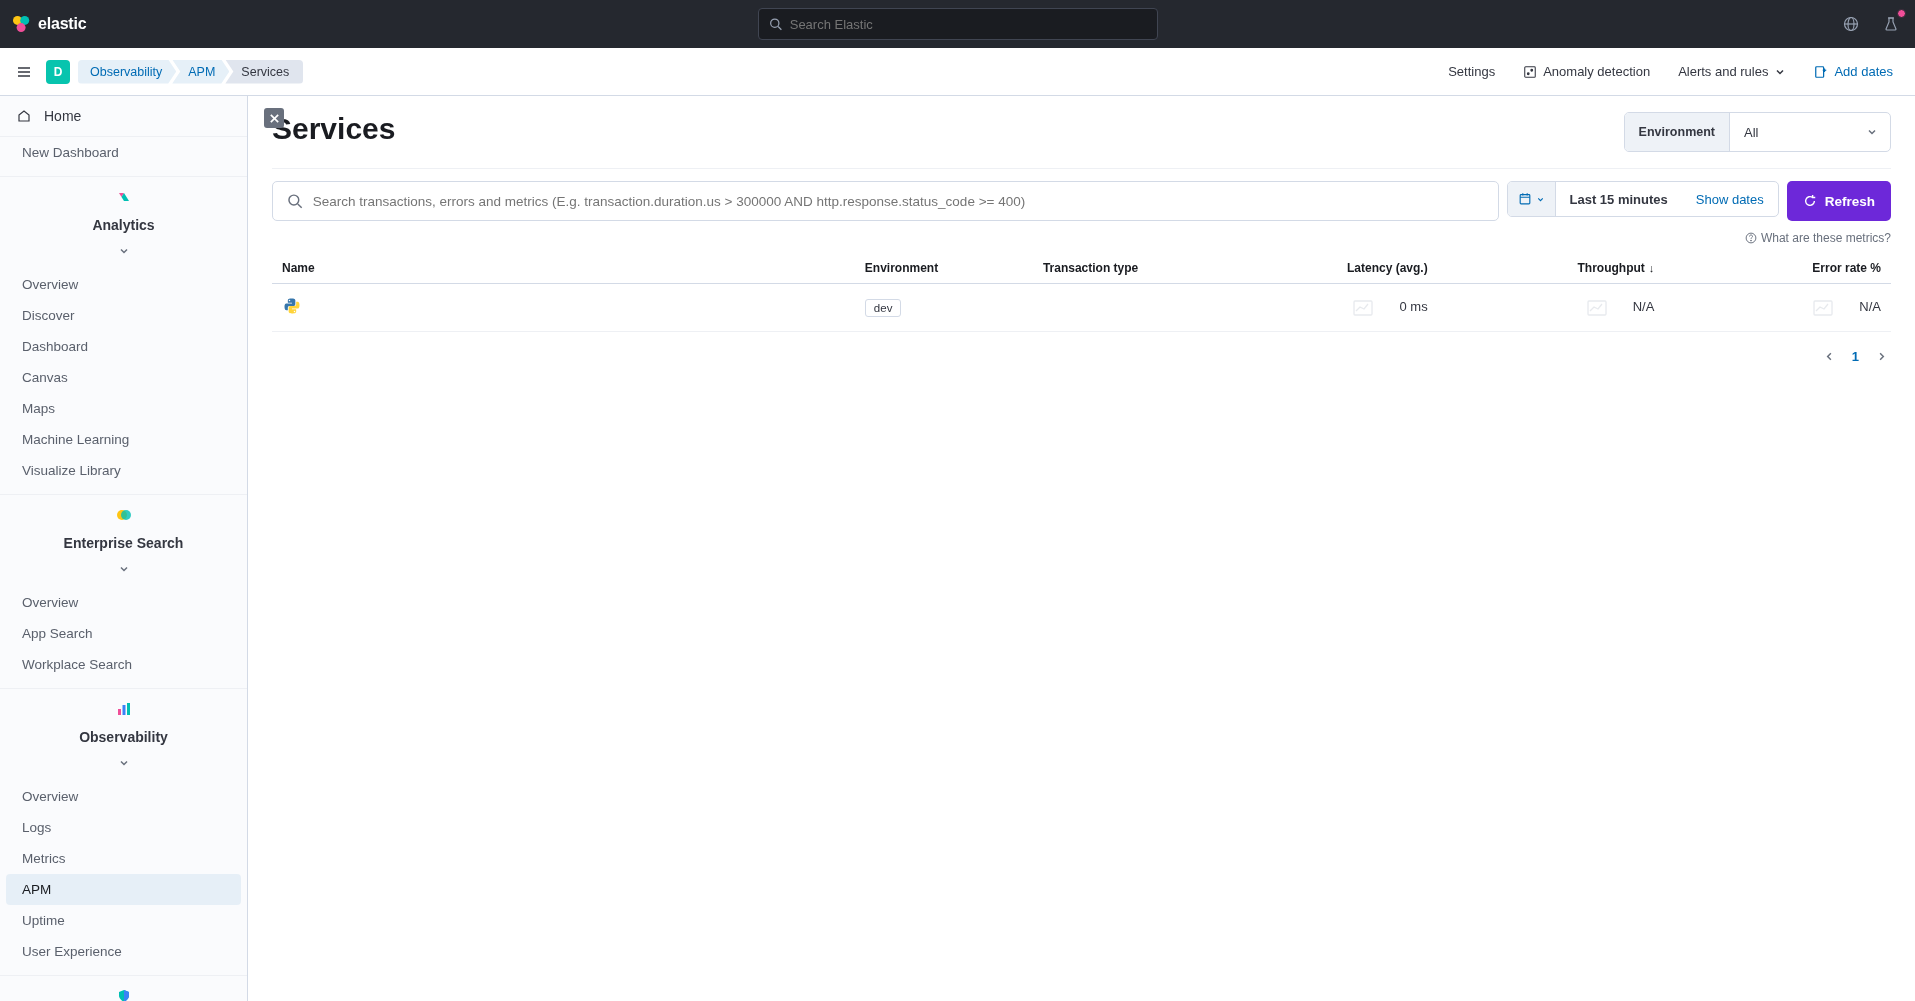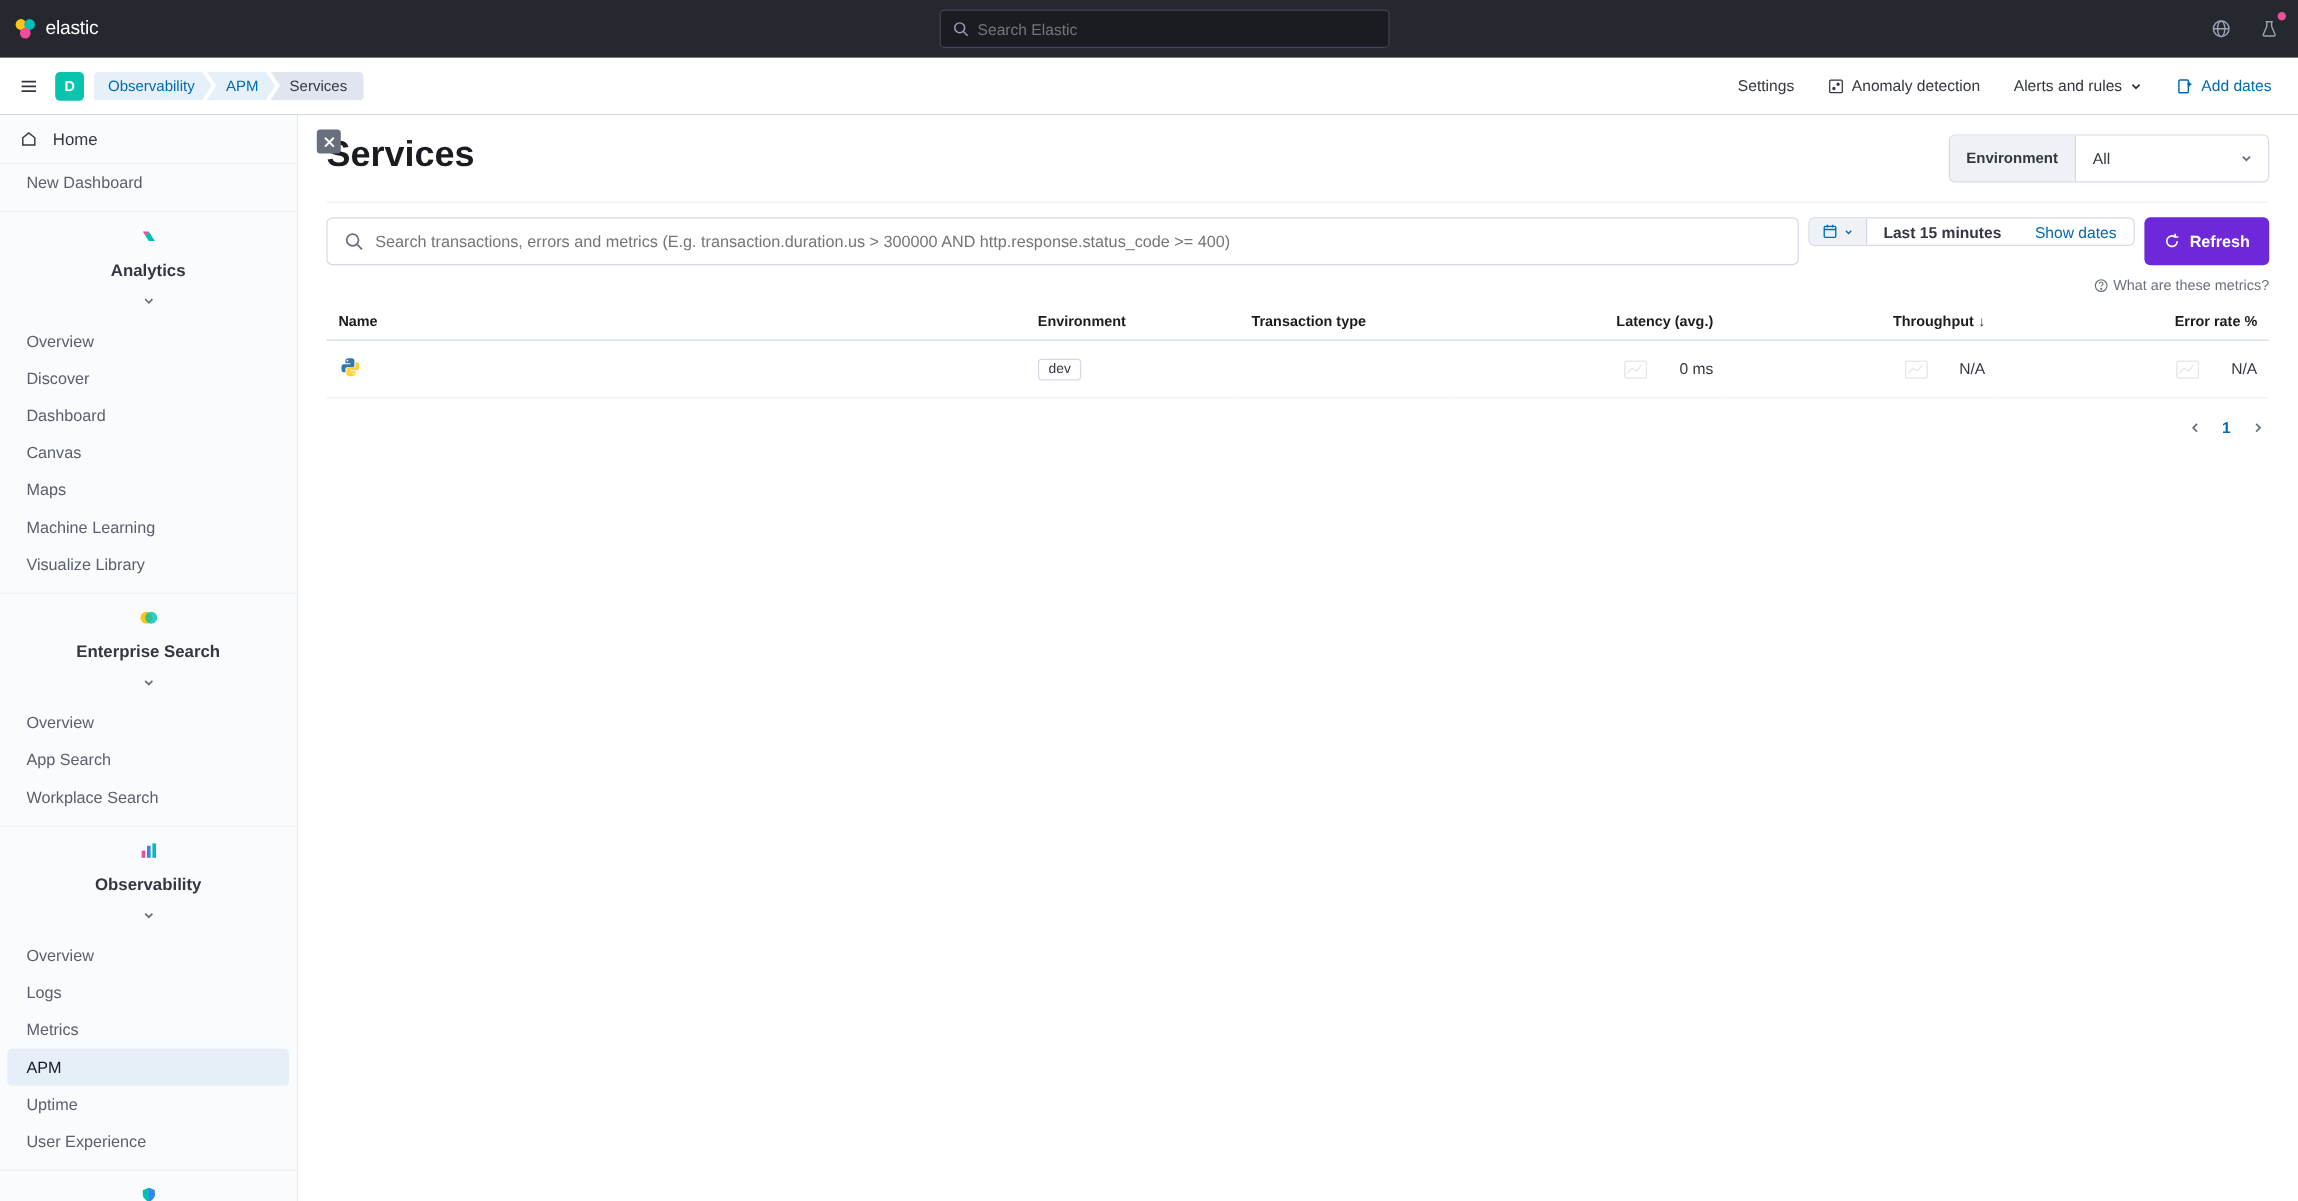--- a/index.html
+++ b/index.html
@@ -2,23 +2,23 @@
 <html><head>
   <meta charset="utf-8">
   <style>
     * { margin: 0; padding: 0; box-sizing: border-box; font-family: -apple-system, BlinkMacSystemFont, "Segoe UI", Helvetica, Arial, sans-serif; }
     body { background: #fff; color: #343741; font-size: 14px; }
     
     
     .top-header { background: #25282f; height: 48px; display: flex; align-items: center; padding: 0 12px; position: relative; }
     .logo-wrap { display: flex; align-items: center; gap: 6px; }
     .logo-cluster { width: 20px; height: 18px; position: relative; }
-    .brand-text { color: #fff; font-weight: 400; font-size: 16px; letter-spacing: -0.2px; }
+    .brand-text { color: #fff; font-weight: 700; font-size: 16px; letter-spacing: -0.2px; }
     .search-global { position: absolute; left: 50%; transform: translateX(-50%); width: 400px; }
-    .search-global-inner { background: #1a1c21; border: 1px solid #404552; border-radius: 4px; height: 32px; display: flex; align-items: center; padding: 0 10px; gap: 8px; margin-left: 25px; }
+    .search-global-inner { background: #1a1c21; border: 1px solid #404552; border-radius: 4px; height: 32px; display: flex; align-items: center; padding: 0 10px; gap: 8px; }
     .search-global-inner input { background: transparent; border: none; outline: none; color: #98a2b3; font-size: 13px; width: 100%; }
     .header-right-icons { margin-left: auto; display: flex; align-items: center; gap: 16px; }
     .header-icon-btn { width: 24px; height: 24px; display: flex; align-items: center; justify-content: center; cursor: pointer; position: relative; }
     .beaker-badge { position: absolute; top: -3px; right: -3px; background: #f04e98; width: 9px; height: 9px; border-radius: 50%; border: 1px solid #25282f; }
     
     
     .secondary-bar { height: 48px; border-bottom: 1px solid #d3dae6; display: flex; align-items: center; padding: 0 12px; background: #fff; }
     .hamburger { width: 24px; height: 24px; display: flex; align-items: center; justify-content: center; cursor: pointer; margin-right: 10px; }
     .space-badge { width: 24px; height: 24px; background: #07c4ae; border-radius: 4px; display: flex; align-items: center; justify-content: center; color: #fff; font-weight: 700; font-size: 12px; margin-right: 8px; cursor: pointer; }
     .breadcrumbs { display: flex; align-items: center; gap: 0; }
@@ -50,21 +50,21 @@
     .page-head { display: flex; align-items: flex-start; justify-content: space-between; margin-bottom: 12px; padding-bottom: 16px; border-bottom: 1px solid #eef0f4; }
     .page-title { font-size: 30px; font-weight: 700; color: #1a1c21; }
     .env-filter { display: flex; align-items: stretch; border: 1px solid #d3dae6; border-radius: 5px; overflow: hidden; height: 40px; }
     .env-label { background: #eef2f7; padding: 0 14px; display: flex; align-items: center; font-size: 12.5px; color: #343741; font-weight: 600; border-right: 1px solid #d3dae6; }
     .env-select { padding: 0 36px 0 14px; display: flex; align-items: center; font-size: 13px; width: 160px; position: relative; cursor: pointer; }
     
     
     .filter-row { display: flex; gap: 8px; margin-bottom: 10px; align-items: stretch; }
     .search-box { flex: 1; border: 1px solid #d3dae6; border-radius: 5px; display: flex; align-items: center; padding: 0 14px; gap: 10px; height: 40px; }
     .search-box input { border: none; outline: none; width: 100%; font-size: 13.5px; color: #343741; }
-    .date-pill { border: 1px solid #d3dae6; border-radius: 5px; display: flex; align-items: stretch; height: 24px; overflow: hidden; }
+    .date-pill { border: 1px solid #d3dae6; border-radius: 5px; display: flex; align-items: stretch; height: 36px; overflow: hidden; }
     .date-icon { background: #eef2f7; padding: 0 10px; display: flex; align-items: center; gap: 4px; border-right: 1px solid #d3dae6; cursor: pointer; }
     .date-text { padding: 0 14px; display: flex; align-items: center; font-size: 13px; font-weight: 600; }
     .show-dates { color: #006bb4; padding: 0 14px; display: flex; align-items: center; font-size: 13px; cursor: pointer; }
     .refresh-btn { background: #6d28d9; color: #fff; border: none; border-radius: 5px; padding: 0 16px; height: 40px; display: flex; align-items: center; gap: 8px; font-size: 13.5px; font-weight: 600; cursor: pointer; }
     
     .metrics-help { text-align: right; margin-bottom: 6px; }
     .metrics-help a { color: #69707d; font-size: 12px; display: inline-flex; align-items: center; gap: 4px; cursor: pointer; }
     
     
     .data-table { width: 100%; border-collapse: collapse; }

